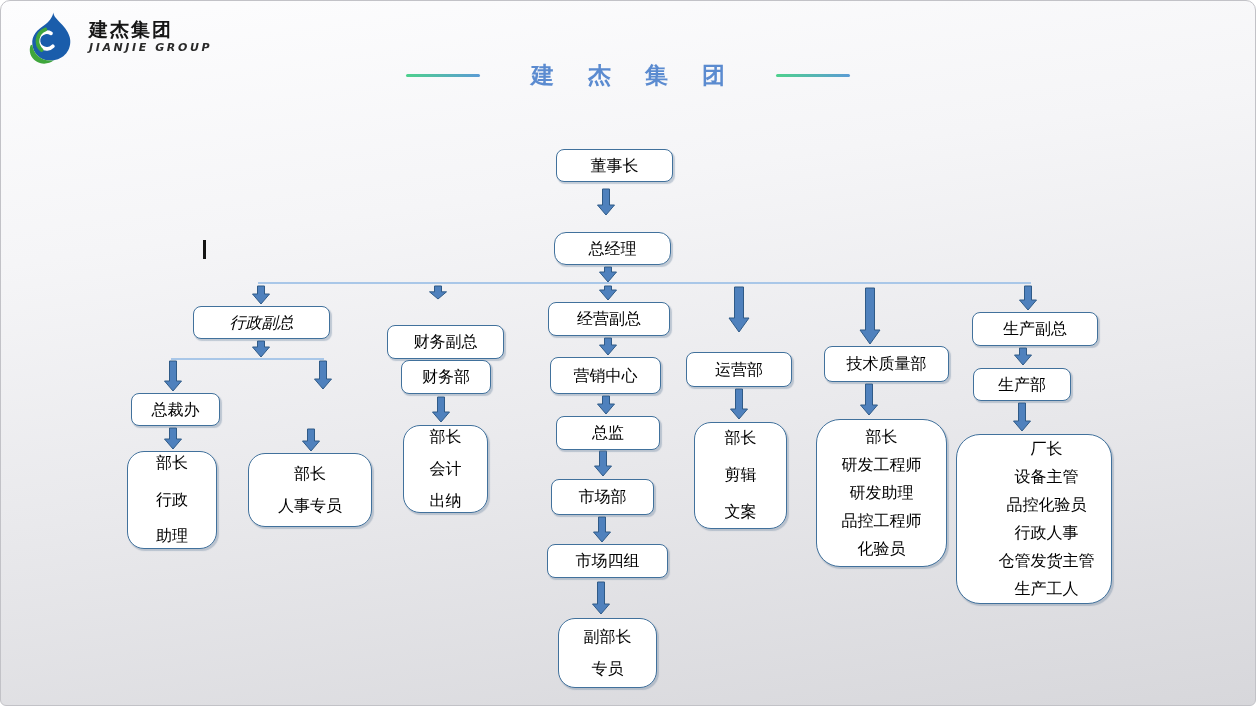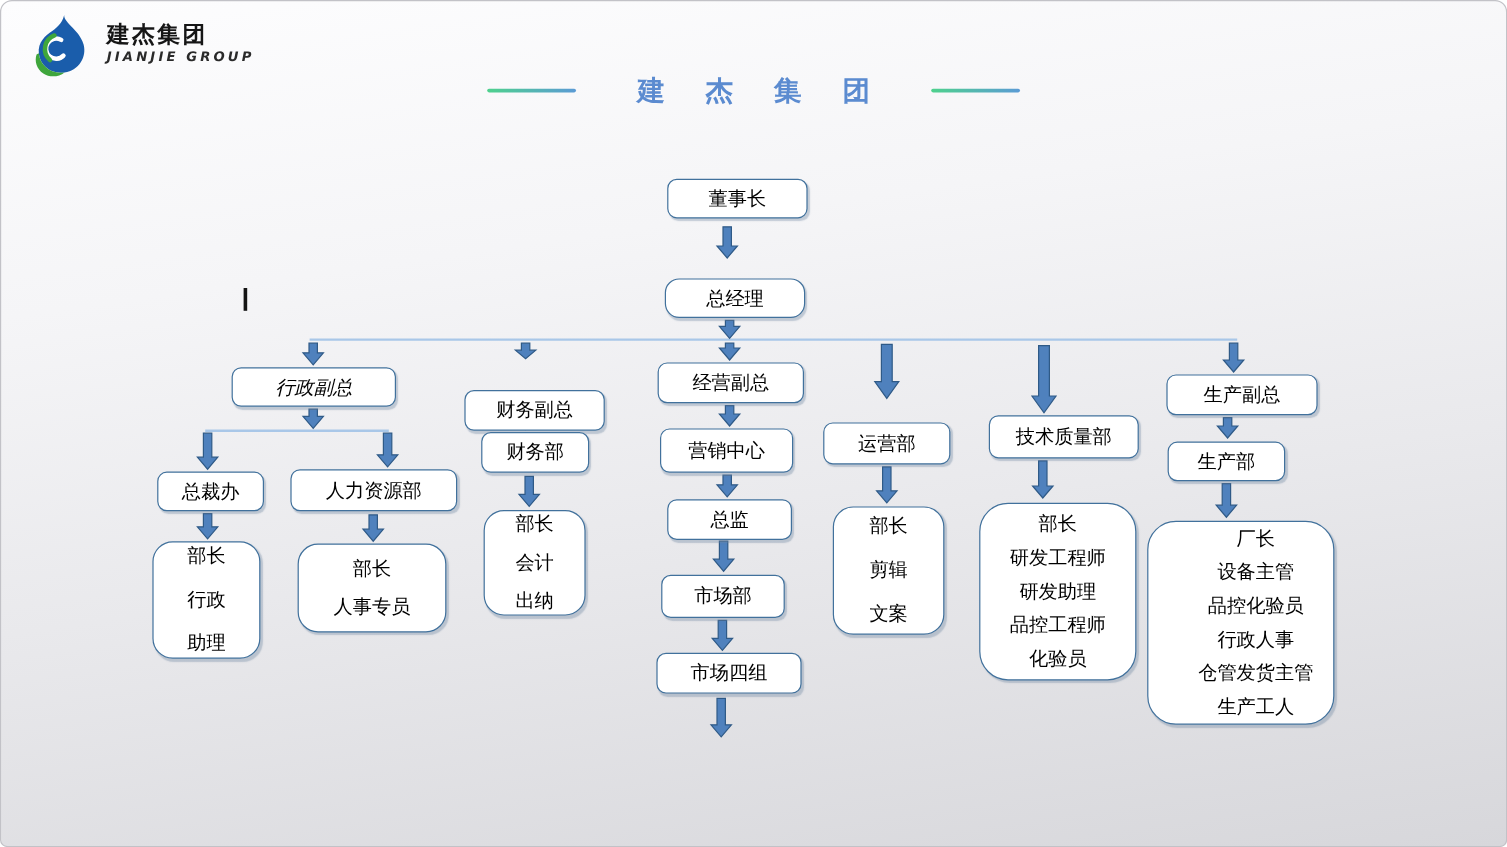--- a/index.html
+++ b/index.html
@@ -93,21 +93,20 @@
   <div class="org-box" style="left:553px;top:231px;width:117px;height:33px;border-radius:12px;">总经理</div>
 
   <div class="org-box" style="left:192px;top:305px;width:137px;height:33px;font-style:italic;">行政副总</div>
   <div class="org-box" style="left:386px;top:300px;width:117px;height:34px;margin-top:24px;">财务副总</div>
   <div class="org-box" style="left:547px;top:301px;width:122px;height:34px;">经营副总</div>
   <div class="org-box" style="left:685px;top:351px;width:106px;height:35px;">运营部</div>
   <div class="org-box" style="left:823px;top:345px;width:125px;height:36px;">技术质量部</div>
   <div class="org-box" style="left:959px;top:311px;width:126px;height:34px;margin-left:12px;">生产副总</div>
 
   <div class="org-box" style="left:130px;top:392px;width:89px;height:33px;">总裁办</div>
-  <div class="org-box" style="left:241px;top:390px;width:139px;height:35px;">人力资源部</div>
   <div class="org-box" style="left:400px;top:359px;width:90px;height:34px;">财务部</div>
   <div class="org-box" style="left:549px;top:356px;width:111px;height:37px;">营销中心</div>
   <div class="org-box" style="left:972px;top:367px;width:98px;height:33px;">生产部</div>
 
   <div class="org-box round lh-loose" style="left:126px;top:450px;width:90px;height:98px;">部长
 行政
 助理</div>
   <div class="org-box round lh-mid" style="left:247px;top:452px;width:124px;height:74px;">部长
 人事专员</div>
   <div class="org-box round lh-mid" style="left:402px;top:424px;width:85px;height:88px;">部长
@@ -124,14 +123,16 @@
 化验员</div>
   <div class="org-box round-lg" style="left:955px;top:433px;width:156px;height:170px;padding-left:25px;">厂长
 设备主管
 品控化验员
 行政人事
 仓管发货主管
 生产工人</div>
 
   <div class="org-box" style="left:550px;top:478px;width:103px;height:36px;">市场部</div>
   <div class="org-box" style="left:546px;top:543px;width:121px;height:34px;">市场四组</div>
+  <div class="org-box round lh-mid" style="left:557px;top:617px;width:99px;height:70px;">副部长
+专员</div>
 
 </div>
 
 </body></html>

